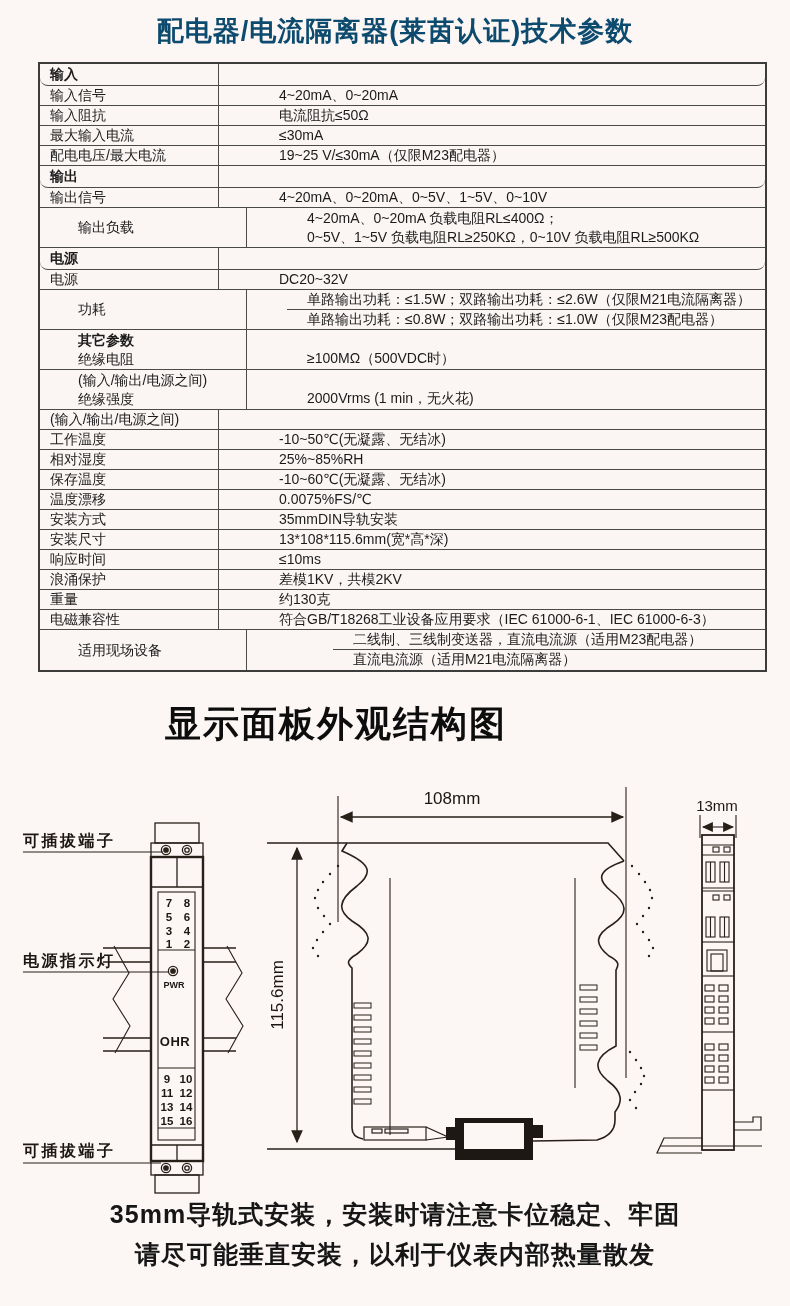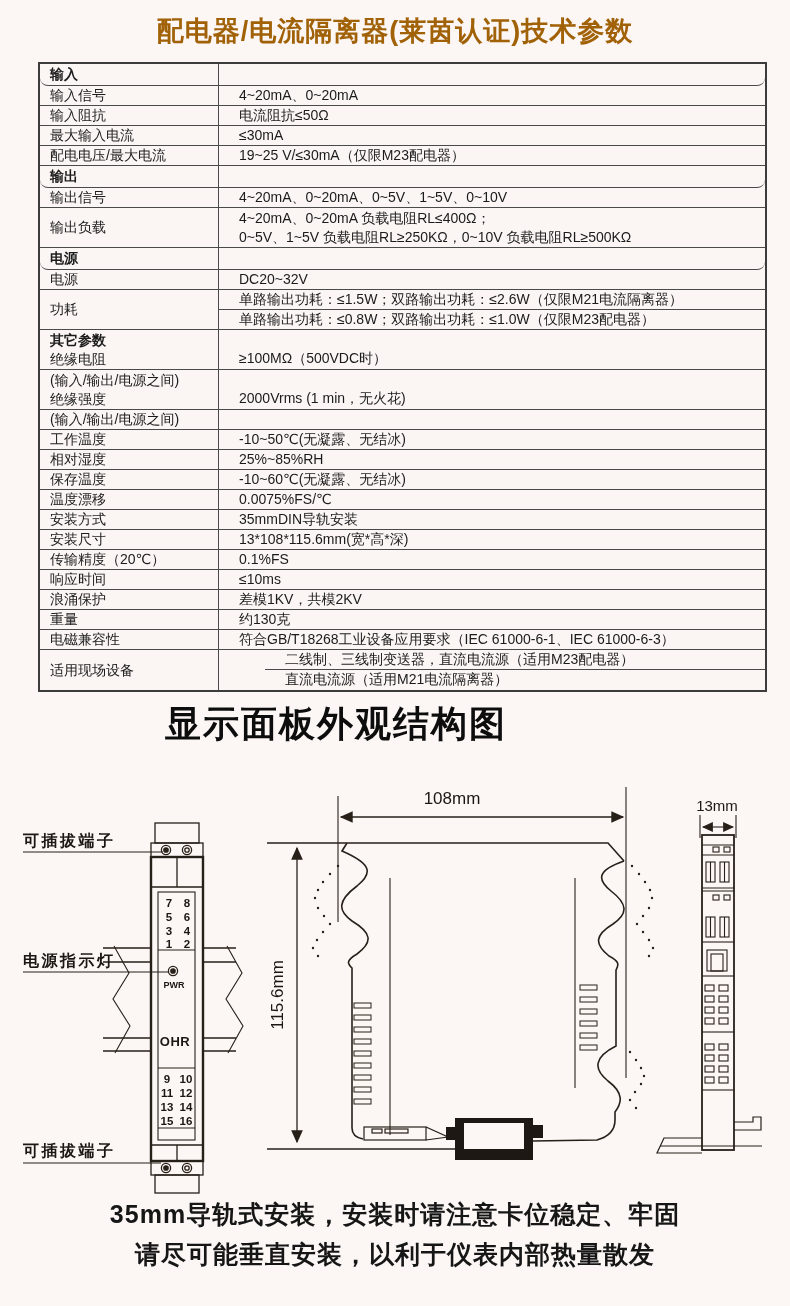--- a/index.html
+++ b/index.html
@@ -4,43 +4,43 @@
 <style>
   html,body{margin:0;padding:0;}
   body{
     width:790px;height:1306px;position:relative;overflow:hidden;
     background:#fcf6f5;color:#1b1b1b;
     font-family:"Liberation Sans","DejaVu Sans",sans-serif;
     -webkit-font-smoothing:antialiased;
   }
   .title1{
     position:absolute;top:13px;left:0;width:790px;text-align:center;
-    font-size:27px;font-weight:bold;letter-spacing:1px;color:#a16207;
+    font-size:27px;font-weight:bold;letter-spacing:1px;color:#0c4a6e;
   }
   
   .spec-table{
     position:absolute;left:38px;top:62px;width:729px;
     border:2px solid #3c3c3c;box-sizing:border-box;background:#fbf5f4;
   }
   .t-row{display:flex;align-items:stretch;box-sizing:border-box;border-bottom:1px solid #4a4a4a;}
   .t-row:last-child{border-bottom:none;gap:46px;}
   .r-s{height:22px;border-radius:8px;}
   .r-1{height:20px;}
-  .r-2{height:40px;}
+  .r-2{height:40px;padding-left:28px;}
   .t-label{
     width:179px;box-sizing:border-box;border-right:1px solid #4a4a4a;
     padding-left:10px;font-size:14px;display:flex;flex-direction:column;justify-content:center;
   }
   .t-label span{line-height:19px;white-space:nowrap;}
   .sec .t-label, .lbl-bold{font-weight:bold;}
   .t-value{
     flex:1;box-sizing:border-box;padding-left:20px;font-size:14px;
     display:flex;flex-direction:column;justify-content:center;
   }
-  .t-value div{line-height:19px;white-space:nowrap;}
+  .t-value div{line-height:19px;white-space:nowrap;margin-left:40px;}
   .t-value.vbottom{justify-content:flex-end;padding-bottom:1px;}
   .t-value.split{padding:0;justify-content:flex-start;}
   .t-value.split div{
     height:20px;line-height:19px;box-sizing:border-box;padding-left:20px;
   }
   .t-value.split div:first-child{border-bottom:1px solid #4a4a4a;}
   
   .title2{
     position:absolute;top:700px;left:0;width:672px;text-align:center;
     font-size:36px;font-weight:900;letter-spacing:2px;color:#0d0d0d;
@@ -204,28 +204,20 @@
       <div class="t-value">
         <div>35mmDIN导轨安装</div>
       </div>
     </div>
   <div class="t-row r-1">
       <div class="t-label">
         <span>安装尺寸</span>
       </div>
       <div class="t-value">
         <div>13*108*115.6mm(宽*高*深)</div>
-      </div>
-    </div>
-  <div class="t-row r-1">
-      <div class="t-label">
-        <span>传输精度（20℃）</span>
-      </div>
-      <div class="t-value">
-        <div>0.1%FS</div>
       </div>
     </div>
   <div class="t-row r-1">
       <div class="t-label">
         <span>响应时间</span>
       </div>
       <div class="t-value">
         <div>≤10ms</div>
       </div>
     </div>

